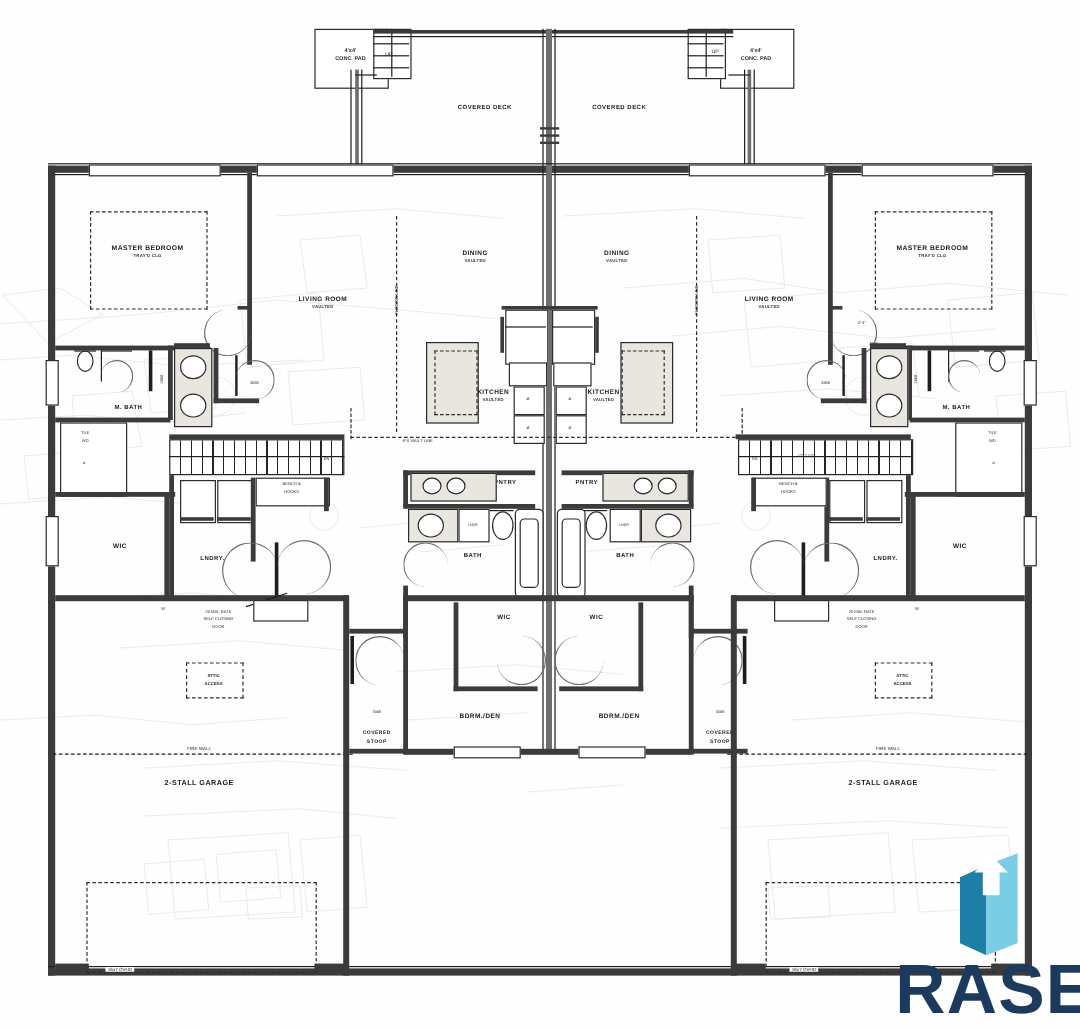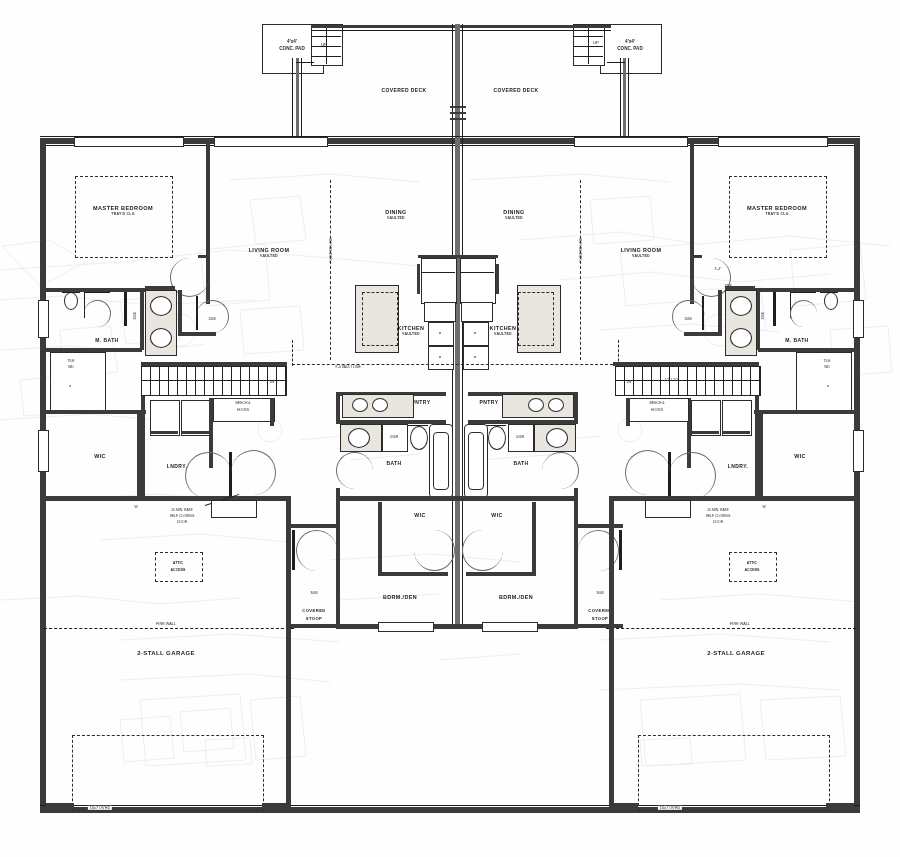--- a/index.html
+++ b/index.html
@@ -490,14 +490,24 @@
   <div class="wall" style="left:826px;top:803px;width:28px;height:6px;"></div>
   <div class="wall" style="left:610px;top:803px;width:28px;height:6px;"></div>
 
   <div class="wall" style="left:609px;top:496px;width:5px;height:317px;"></div>
 
   <div class="white" style="left:38px;top:300px;width:9px;height:36px;border-width:1px;"></div>
   <div class="white" style="left:853px;top:300px;width:9px;height:36px;border-width:1px;"></div>
   <div class="white" style="left:38px;top:430px;width:9px;height:40px;border-width:1px;"></div>
   <div class="white" style="left:853px;top:430px;width:9px;height:40px;border-width:1px;"></div>
 
+  <div id="logo">
+    <svg width="156" height="150" viewBox="0 0 156 150" xmlns="http://www.w3.org/2000/svg">
+      <g>
+        <path d="M56 27 L78 17 L78 92 L56 82 Z" fill="#1d7fa8"></path>
+        <path d="M78 17 L104 7 L104 82 L78 92 Z" fill="#79cde4"></path>
+        <path d="M68 23 L82 9 L96 23 L89 23 L89 42 L75 42 L75 23 Z" fill="#ffffff"></path>
+      </g>
+      <text x="2" y="140" font-family="Liberation Sans, sans-serif" font-size="58" font-weight="bold" fill="#1b3a5e" letter-spacing="1">RASE</text>
+    </svg>
+  </div>
 
 </div>
 
 </body></html>

